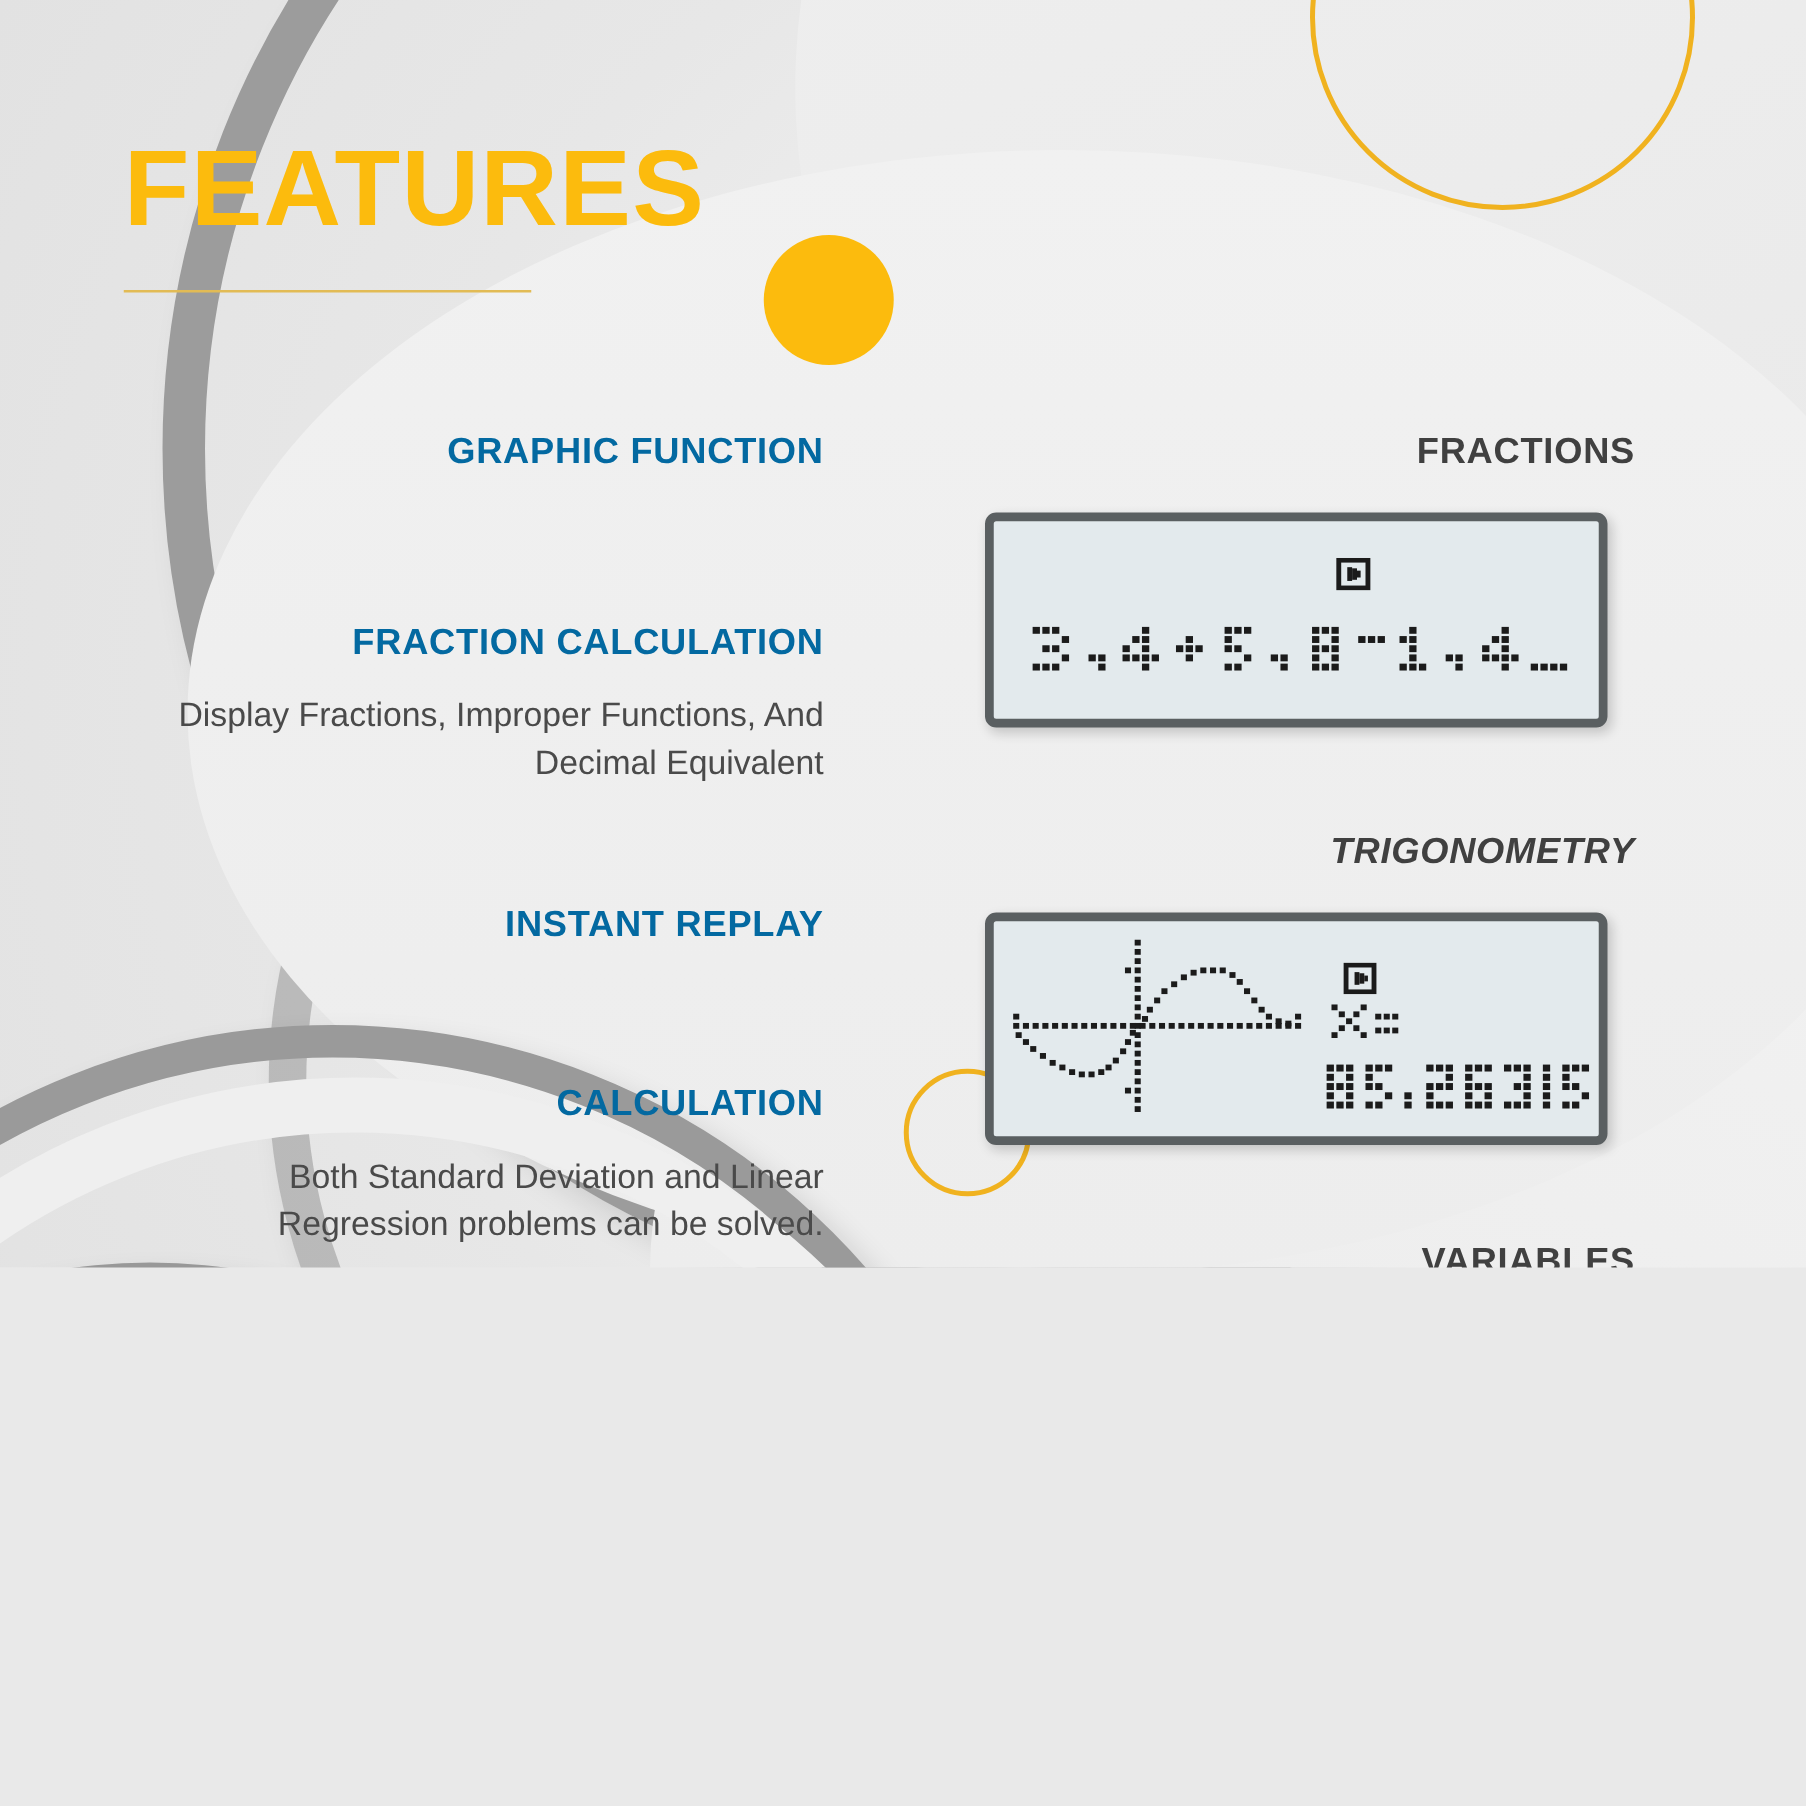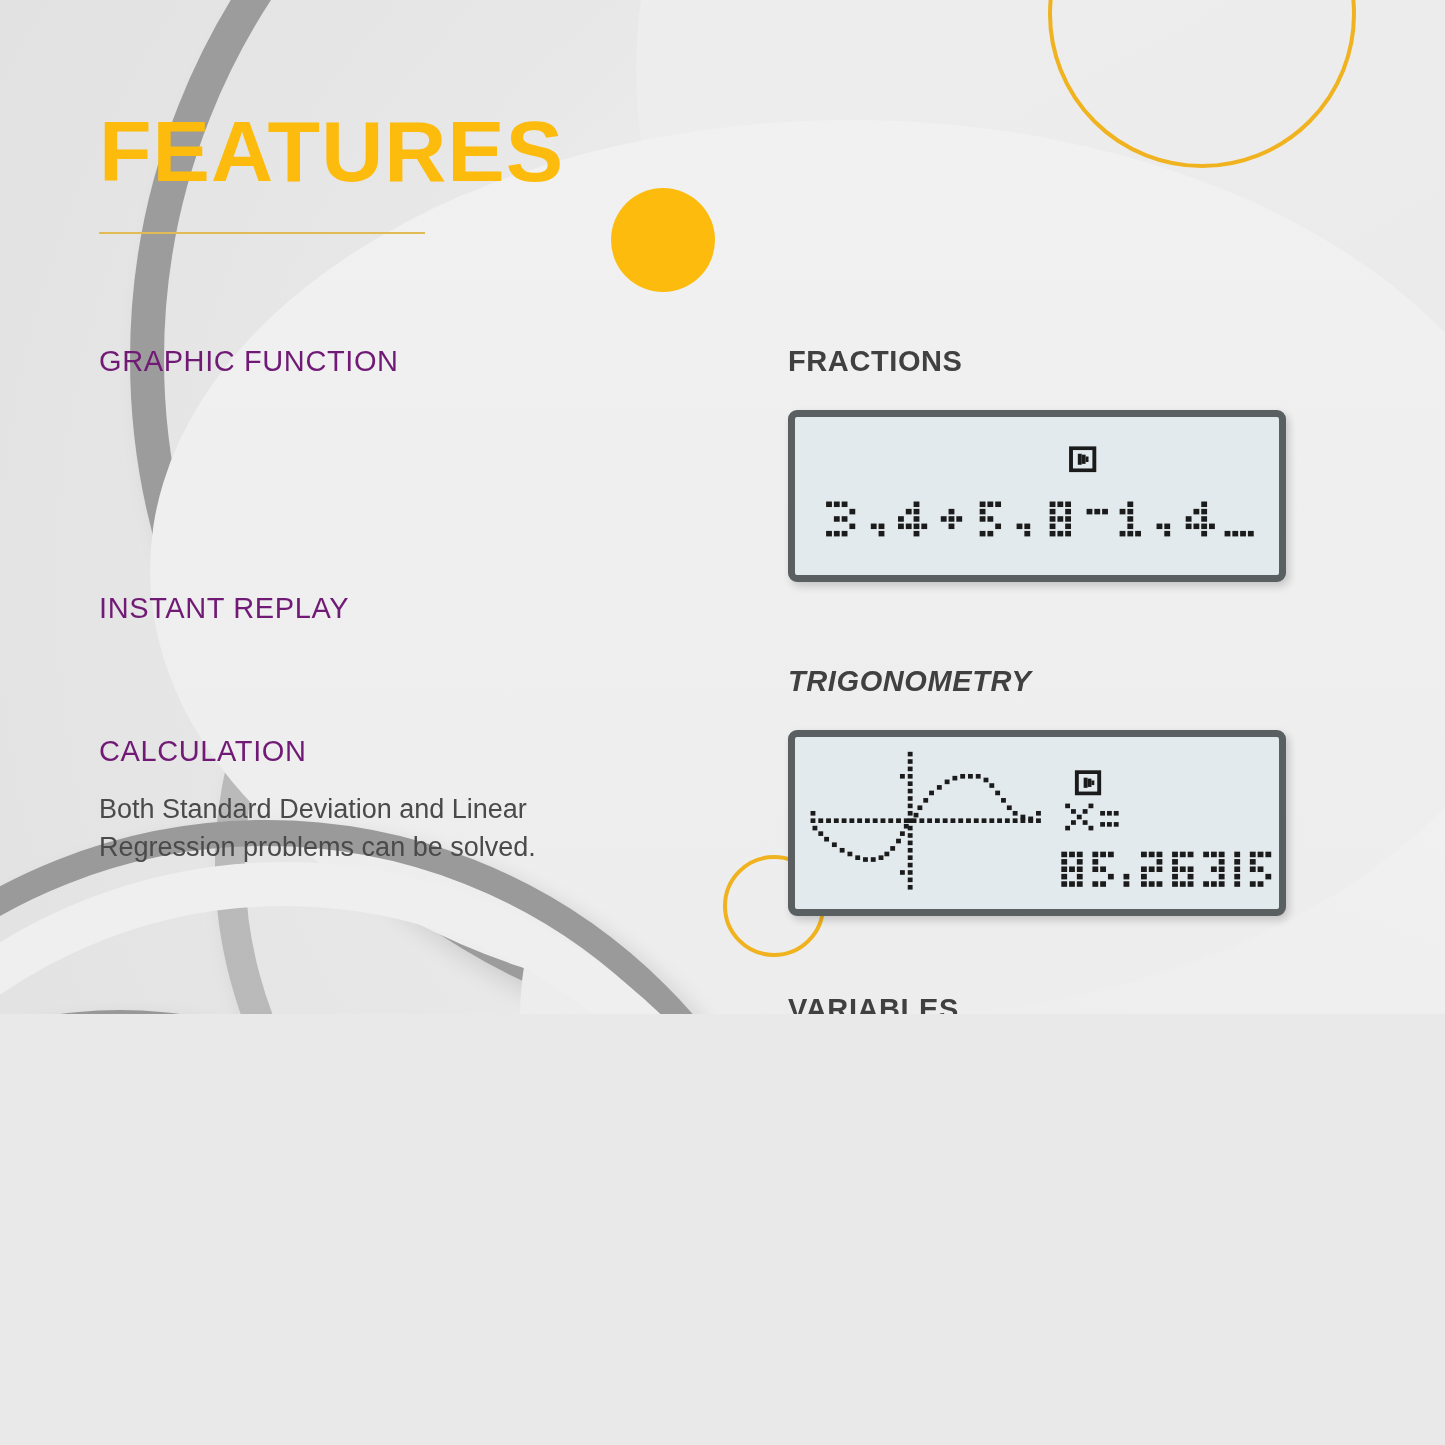--- a/index.html
+++ b/index.html
@@ -7,20 +7,21 @@
     width:1445px;height:1445px;
     background:#e9e9e9;
     font-family:"Liberation Sans", sans-serif;
     overflow:hidden;
   }
   #stage{
     position:relative;
     width:1445px;height:1014px;
     overflow:hidden;
     background:#eaeaea;
+    text-align:right;
   }
 
   
   .bg-layer{position:absolute;inset:0;overflow:hidden;pointer-events:none;}
 
   .bg-base{
     position:absolute;inset:0;
     background:
       radial-gradient(circle at 72% 58%, #f6f6f6 0%, #f0f0f0 30%, #e7e7e7 62%, #e2e2e2 100%);
   }
@@ -148,23 +149,23 @@
     width:326px; height:2px;
     background:#e2bb55;
   }
 
   .col-left{position:absolute; left:99px; top:345px; width:560px;}
   .col-right{position:absolute; left:788px; top:345px; width:520px;}
 
   .feature{margin-bottom:0;}
   .feature-heading{
     font-size:29px;
-    font-weight:normal;
+    font-weight:bold;
     letter-spacing:.6px;
-    color:#701a75;
+    color:#0369a1;
     margin:0 0 22px 0;
   }
   .feature-body{
     font-size:27px;
     line-height:1.42;
     color:#4a4a4a;
     margin:0;
     font-weight:400;
   }
 
@@ -233,20 +234,24 @@
     <div class="title-rule"></div>
 
     <div class="col-left">
 
       <div class="feature">
         <h2 class="feature-heading">GRAPHIC FUNCTION</h2>
       </div>
 
       <div class="gap-1"></div>
 
+      <div class="feature">
+        <h2 class="feature-heading">FRACTION CALCULATION</h2>
+        <p class="feature-body">Display Fractions, Improper Functions, And Decimal Equivalent</p>
+      </div>
 
       <div class="gap-2"></div>
 
       <div class="feature">
         <h2 class="feature-heading">INSTANT REPLAY</h2>
       </div>
 
       <div class="gap-3"></div>
 
       <div class="feature">

